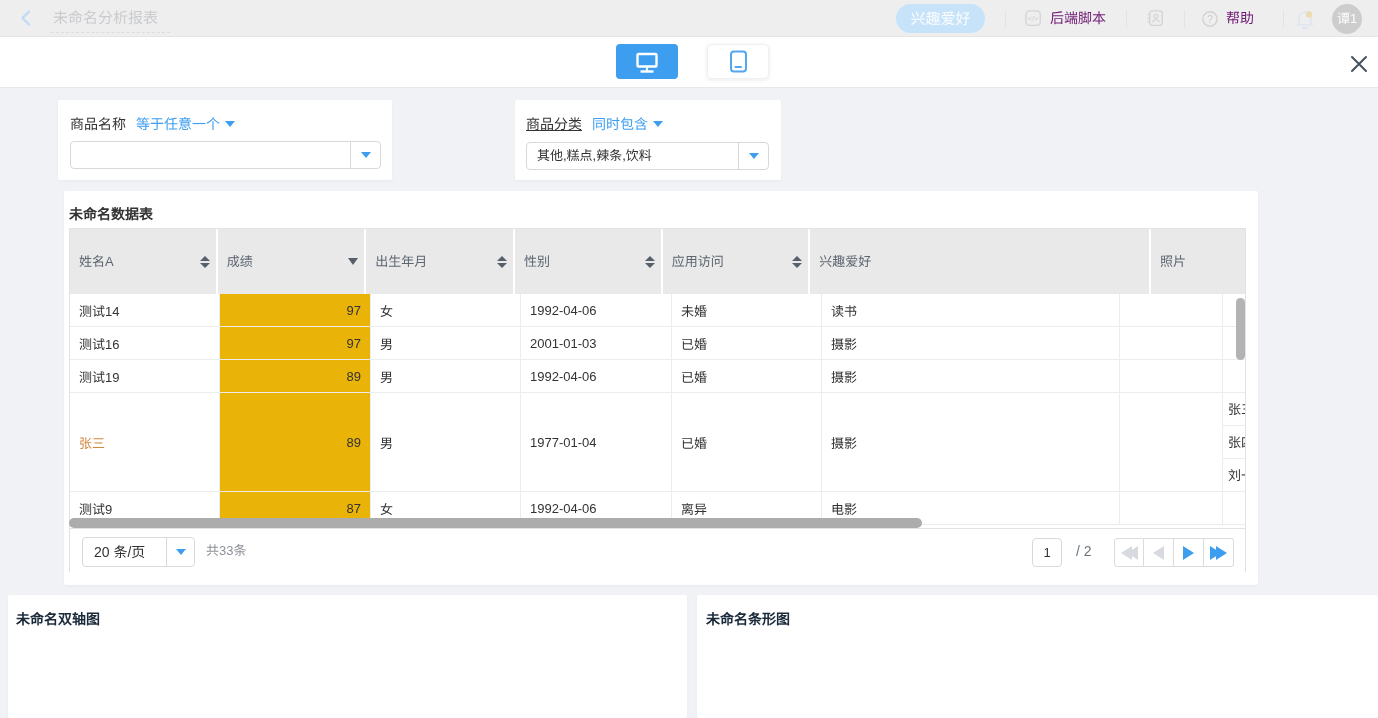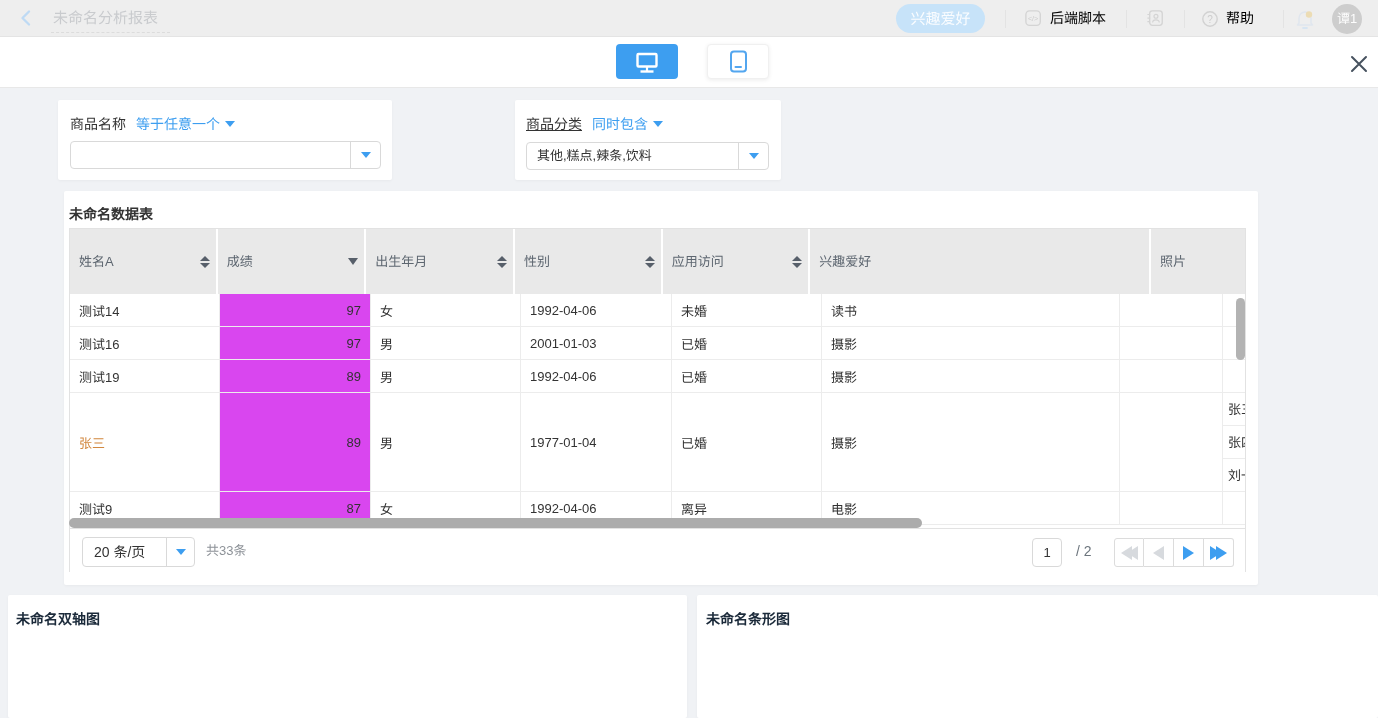--- a/index.html
+++ b/index.html
@@ -9,21 +9,21 @@
   .page { position:relative; width:1378px; height:718px; background:#f0f2f5; overflow:hidden; }
   .abs { position:absolute; }
 
   
   .apphead { left:0; top:0; width:1378px; height:37px; background:#eeeeee; border-bottom:1px solid #e4e4e4; }
   .backchev { left:20px; top:10px; }
   .apptitle { left:53px; top:0; height:33px; line-height:36px; font-size:15px; color:#c9cbce; }
   .titleline { left:51px; top:32px; width:119px; border-top:1px dashed #dcdcdc; }
   .pill { left:896px; top:4px; width:89px; height:29px; border-radius:15px; background:#c7e3f9; color:#fbfdff; font-size:15px; text-align:center; line-height:29px; }
   .hsep { top:10px; width:1px; height:18px; background:#e3e3e3; }
-  .hicontxt { top:0; height:37px; line-height:37px; font-size:14px; color:#000000; }
+  .hicontxt { top:0; height:37px; line-height:37px; font-size:14px; color:#701a75; }
 
   
   .toolbar { left:0; top:37px; width:1378px; height:51px; background:#fff; border-bottom:1px solid #e8e8e8; }
   .devbtn { top:44px; width:62px; height:35px; border-radius:4px; display:flex; align-items:center; justify-content:center; }
   .devbtn.active { left:616px; background:#3d9ef0; }
   .devbtn.idle { left:707px; background:#fff; border:1px solid #f0f0f0; box-shadow:0 1px 4px rgba(0,0,0,0.08); }
 
   
   .card { background:#fff; border-radius:2px; box-shadow:0 1px 3px rgba(0,0,0,0.04); }
   .f1 { left:58px; top:100px; width:334px; height:80px; }
@@ -46,21 +46,21 @@
   .hcell .lab { position:absolute; left:9px; top:0; height:65px; line-height:65px; }
   .sorticons { position:absolute; right:6px; top:27px; }
   .stri-up { width:0; height:0; border-left:5.5px solid transparent; border-right:5.5px solid transparent; border-bottom:5.5px solid #575f6a; margin-bottom:1.5px; }
   .stri-dn { width:0; height:0; border-left:5.5px solid transparent; border-right:5.5px solid transparent; border-top:5.5px solid #575f6a; }
   .sort-single { position:absolute; right:6px; top:29px; width:0; height:0; border-left:5.5px solid transparent; border-right:5.5px solid transparent; border-top:7px solid #575f6a; }
   .gbody { position:absolute; left:0; top:65px; width:1330px; }
   .grow { display:flex; }
   .gcell { position:relative; border-right:1px solid #ececec; border-bottom:1px solid #ececec; font-size:13px; color:#333; }
   .gcell .tx { position:absolute; left:9px; top:0; height:100%; display:flex; align-items:center; }
   .gcell .txr { position:absolute; right:9px; top:0; height:100%; display:flex; align-items:center; }
-  .score { background:#d946ef; }
+  .score { background:#eab308; }
   .orange { color:#d2883f; }
 
   
   .vsb { left:1236px; top:298px; width:9px; height:62px; border-radius:5px; background:#b3b3b3; }
   .hsb { left:69px; top:518px; width:853px; height:10px; border-radius:5px; background:#acacac; }
 
   
   .pager { position:absolute; left:0; top:299px; width:1175px; height:44px; border-top:1px solid #e2e2e2; background:#fff; }
   .psel { position:absolute; left:12px; top:8px; width:113px; height:30px; border:1px solid #d9d9d9; border-radius:4px; }
   .psel .t { position:absolute; left:11px; top:0; height:28px; line-height:28px; font-size:14px; color:#333; }

